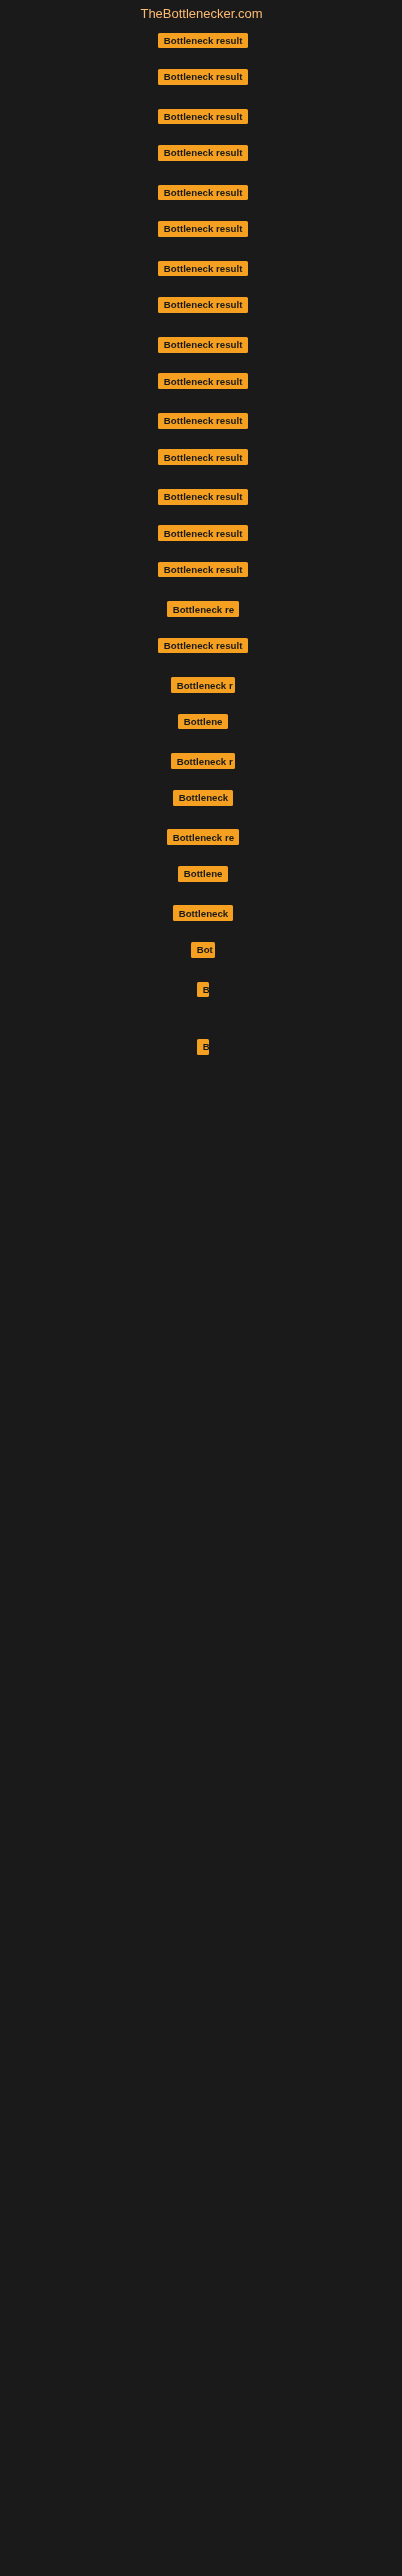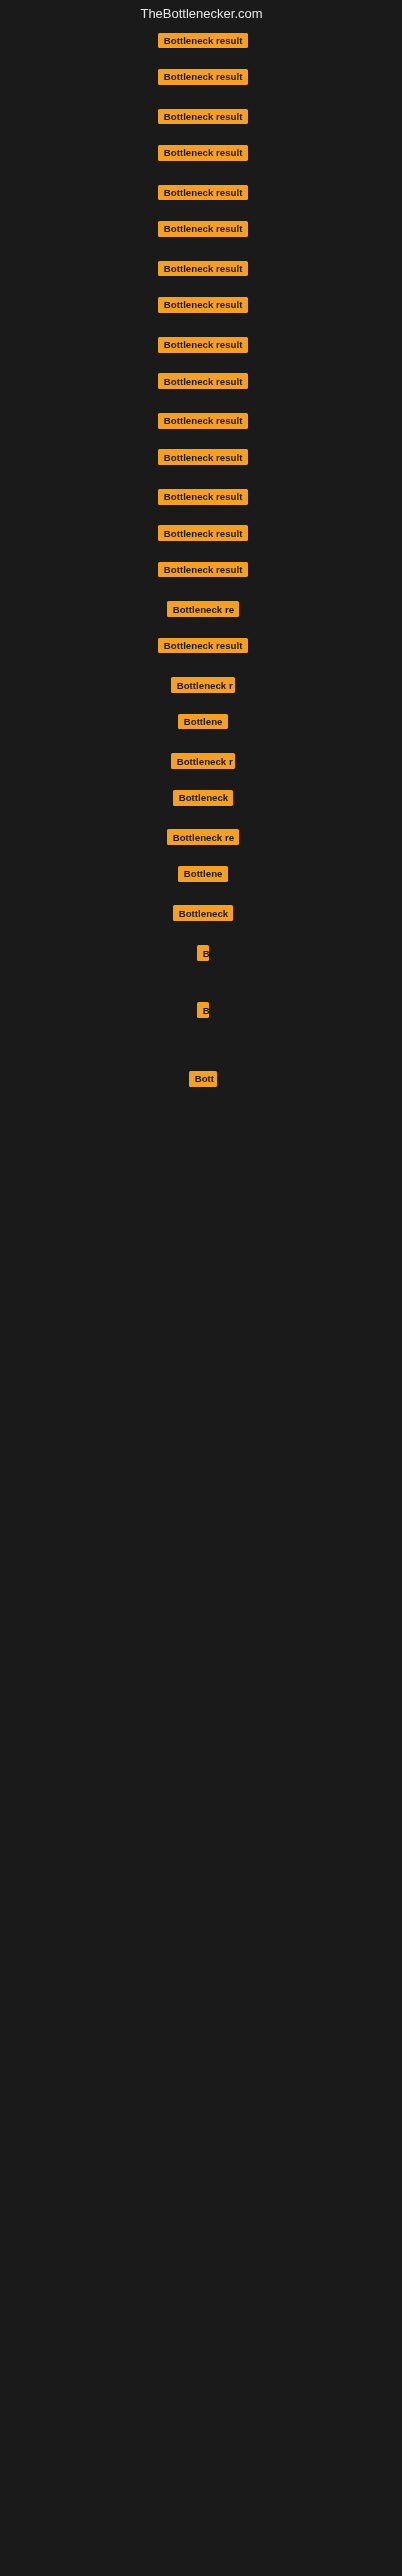--- a/index.html
+++ b/index.html
@@ -11,21 +11,21 @@
     body {
       width: 403px;
       min-height: 2576px;
       background-color: #1a1a1a;
       font-family: Arial, sans-serif;
       position: relative;
     }
 
     .site-title {
       text-align: center;
-      color: #e5e5e5;
+      color: #fdba74;
       font-size: 13px;
       padding: 6.4px 0 3.2px 0;
       font-weight: normal;
     }
 
     .bottleneck-item {
       margin: 0 0 0 0;
       padding: 4.8px 0 4.8px 3.2px;
       text-align: center;
     }
@@ -65,19 +65,19 @@
     <div class="bottleneck-item" style="margin-top: 8px;"><span class="bottleneck-badge" style="max-width: 97px;">Bottleneck result</span></div>
     <div class="bottleneck-item" style="margin-top: 11.3px;"><span class="bottleneck-badge" style="max-width: 72px;">Bottleneck re</span></div>
     <div class="bottleneck-item" style="margin-top: 8px;"><span class="bottleneck-badge" style="max-width: 97px;">Bottleneck result</span></div>
     <div class="bottleneck-item" style="margin-top: 11.3px;"><span class="bottleneck-badge" style="max-width: 64px;">Bottleneck r</span></div>
     <div class="bottleneck-item" style="margin-top: 8px;"><span class="bottleneck-badge" style="max-width: 52px;">Bottlene</span></div>
     <div class="bottleneck-item" style="margin-top: 11.3px;"><span class="bottleneck-badge" style="max-width: 64px;">Bottleneck r</span></div>
     <div class="bottleneck-item" style="margin-top: 8px;"><span class="bottleneck-badge" style="max-width: 60px;">Bottleneck</span></div>
     <div class="bottleneck-item" style="margin-top: 11.3px;"><span class="bottleneck-badge" style="max-width: 72px;">Bottleneck re</span></div>
     <div class="bottleneck-item" style="margin-top: 8px;"><span class="bottleneck-badge" style="max-width: 52px;">Bottlene</span></div>
     <div class="bottleneck-item" style="margin-top: 11.3px;"><span class="bottleneck-badge" style="max-width: 60px;">Bottleneck</span></div>
+    <div class="bottleneck-item" style="margin-top: 8px;"><span class="bottleneck-badge" style="max-width: 24px;">Bot</span></div>
     <div class="bottleneck-item" style="margin-top: 11.3px;"><span class="bottleneck-badge" style="max-width: 12px;">B</span></div>
     <div class="bottleneck-item" style="margin-top: 8px;"></div>
     <div class="bottleneck-item" style="margin-top: 11.3px;"><span class="bottleneck-badge" style="max-width: 12px;">B</span></div>
-    <div class="bottleneck-item" style="margin-top: 40px;"><span class="bottleneck-badge" style="max-width: 28px;">Bott</span></div>
     <div class="bottleneck-item" style="margin-top: 8px;"></div>
   </div>
 
 
 </body></html>

